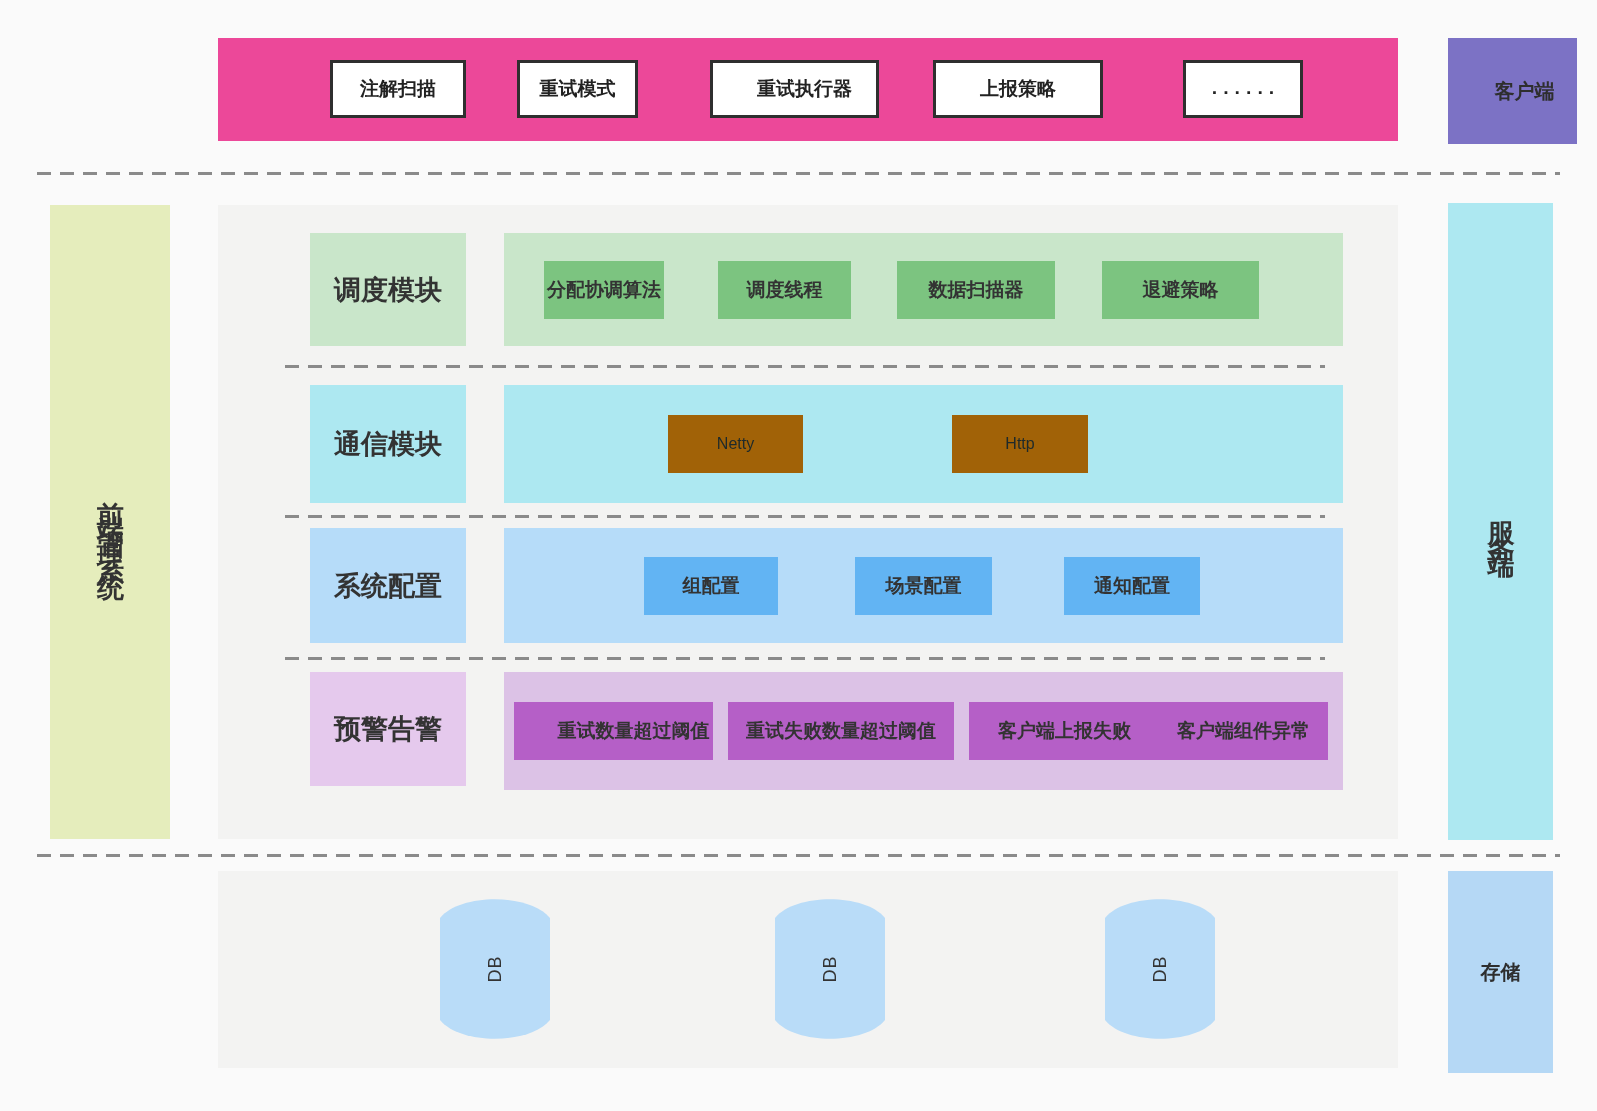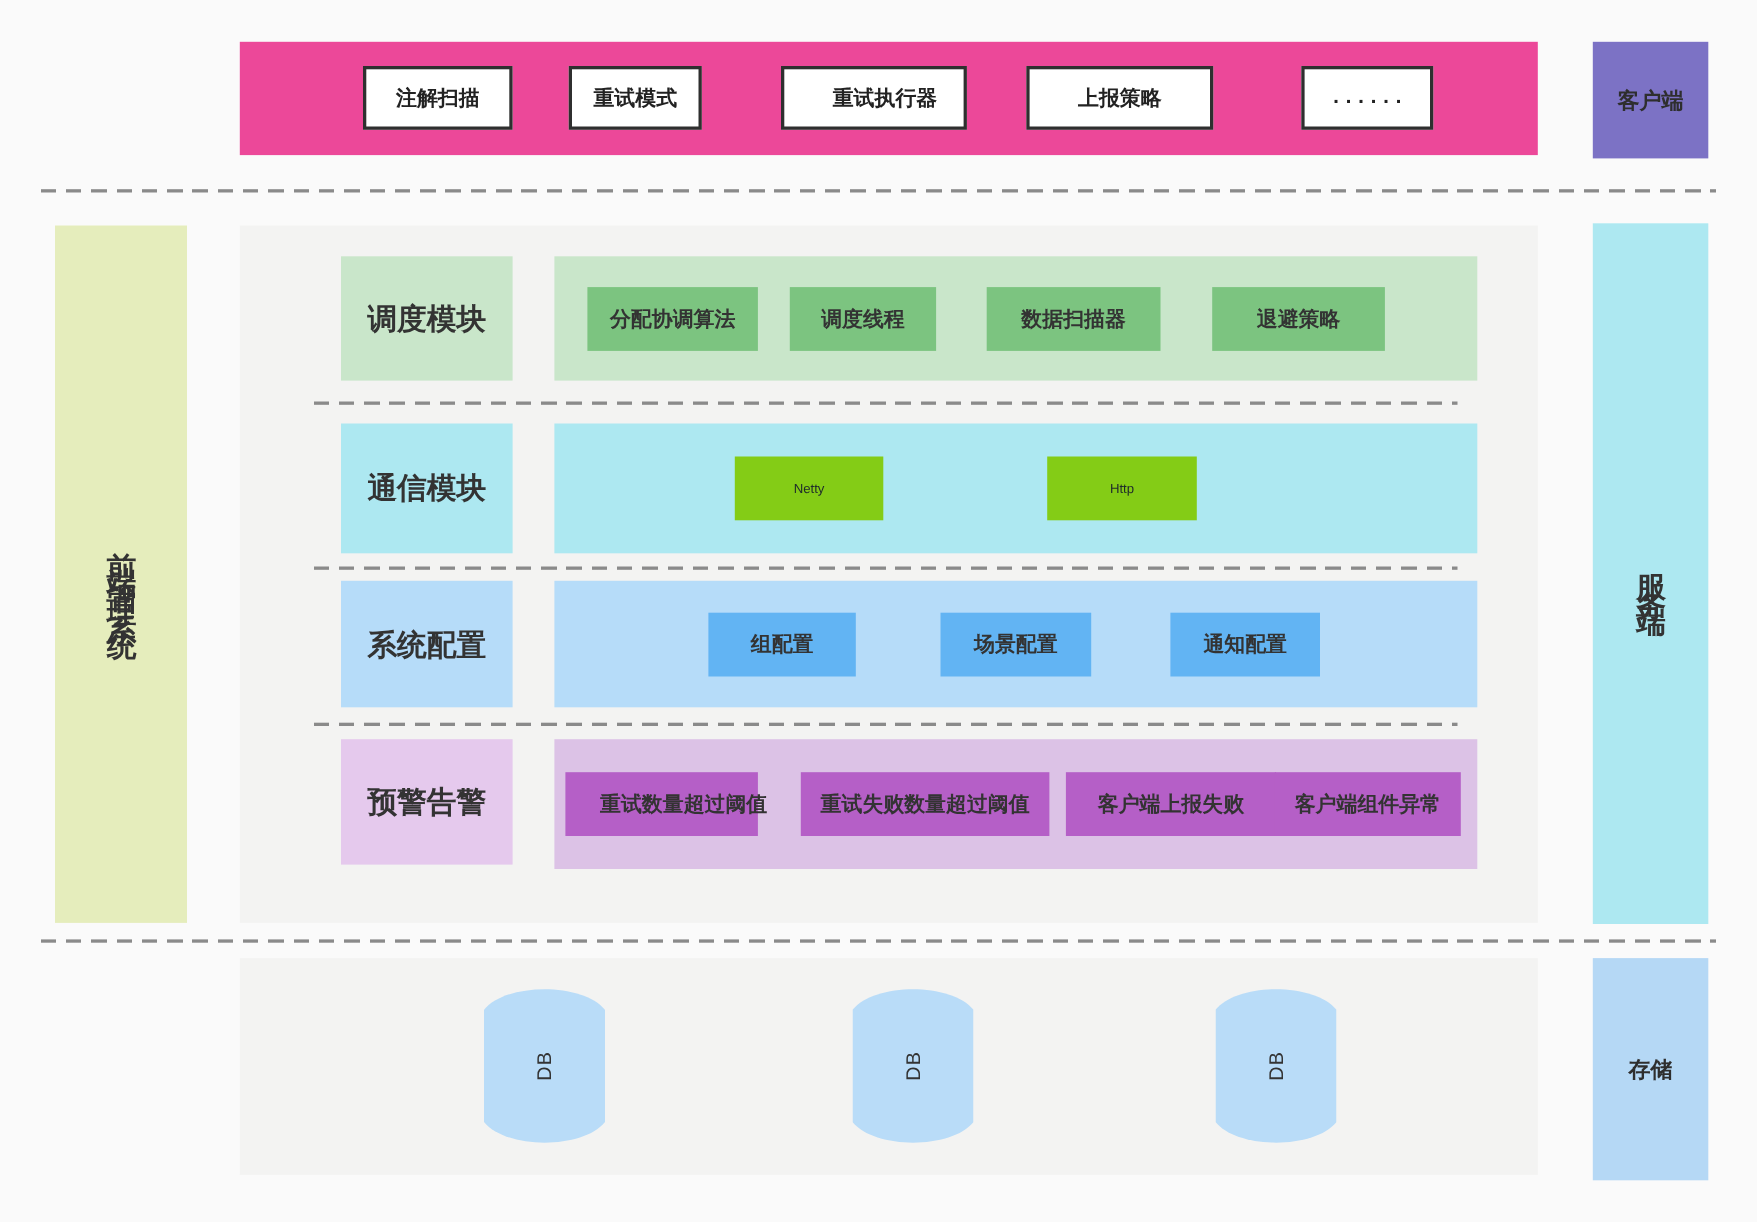--- a/index.html
+++ b/index.html
@@ -14,21 +14,21 @@
     box-sizing:border-box;display:flex;align-items:center;justify-content:center;
     font-size:19px;font-weight:700;color:#222;white-space:nowrap;
   }
   .tb-box.b1{left:112px;width:136px;}
   .tb-box.b2{left:299px;width:121px;}
   .tb-box.b3{left:492px;width:169px;padding-left:20px;}
   .tb-box.b4{left:715px;width:170px;text-align:center;}
   .tb-box.b5{left:965px;width:120px;}
   .client-box{
     position:absolute;left:1448px;top:38px;width:105px;height:106px;background:#7c72c5;
-    display:flex;align-items:center;justify-content:center;font-size:20px;font-weight:700;color:#2e2e2e;
+    display:flex;align-items:center;justify-content:center;font-size:20px;font-weight:700;color:#2e2e2e;padding-left:24px;
   }
   
   .hdash{position:absolute;height:3px;background:repeating-linear-gradient(90deg,#8a8a8a 0 14px,transparent 14px 23px);}
   .hdash.full-1{left:37px;top:172px;width:1523px;}
   .hdash.full-2{left:37px;top:854px;width:1523px;}
   
   .left-bar{
     position:absolute;left:50px;top:205px;width:120px;height:634px;background:#e5edbc;
     display:flex;align-items:center;justify-content:center;
   }
@@ -47,28 +47,28 @@
     position:absolute;top:50%;transform:translateY(-50%);height:58px;
     display:flex;align-items:center;justify-content:center;
     font-size:19px;font-weight:700;color:#333;white-space:nowrap;box-sizing:border-box;
   }
   .r1 .row-label,.r1 .row-container{top:28px;height:113px;background:#c9e6ca;}
   .r2 .row-label,.r2 .row-container{top:180px;height:118px;background:#ade8f1;}
   .r3 .row-label,.r3 .row-container{top:323px;height:115px;background:#b6dcf9;}
   .r4 .row-label{top:467px;height:114px;background:#e5c9ed;}
   .r4 .row-container{top:467px;height:118px;background:#dcc2e6;}
   .r1 .item{background:#7cc480;}
-  .r2 .item{background:#84cc16;font-weight:500;font-size:12px;color:#1e2a2b;}
+  .r2 .item{background:#a16207;font-weight:500;font-size:16px;color:#1e2a2b;}
   .r3 .item{background:#62b4f3;}
   .r4 .item{background:#b55fc7;}
-  .r1 .i1{left:30px;width:155px;}  .r1 .i2{left:214px;width:133px;}
+  .r1 .i1{left:40px;width:120px;}  .r1 .i2{left:214px;width:133px;}
   .r1 .i3{left:393px;width:158px;} .r1 .i4{left:598px;width:157px;}
   .r2 .i1{left:164px;width:135px;} .r2 .i2{left:448px;width:136px;}
   .r3 .i1{left:140px;width:134px;} .r3 .i2{left:351px;width:137px;} .r3 .i3{left:560px;width:136px;}
-  .r4 .i1{left:10px;width:175px;padding-left:40px;}  .r4 .i2{left:224px;width:226px;}
+  .r4 .i1{left:10px;width:199px;padding-left:40px;}  .r4 .i2{left:224px;width:226px;}
   .r4 .i3{left:465px;width:191px;} .r4 .i4{left:655px;width:169px;}
   .row-sep{position:absolute;left:67px;width:1040px;height:3px;
     background:repeating-linear-gradient(90deg,#8a8a8a 0 14px,transparent 14px 23px);}
   .sep-1{top:160px;} .sep-2{top:310px;} .sep-3{top:452px;}
   
   .server-bar{
     position:absolute;left:1448px;top:203px;width:105px;height:637px;background:#ade8f1;
     display:flex;align-items:center;justify-content:center;
   }
   .storage-bar{

